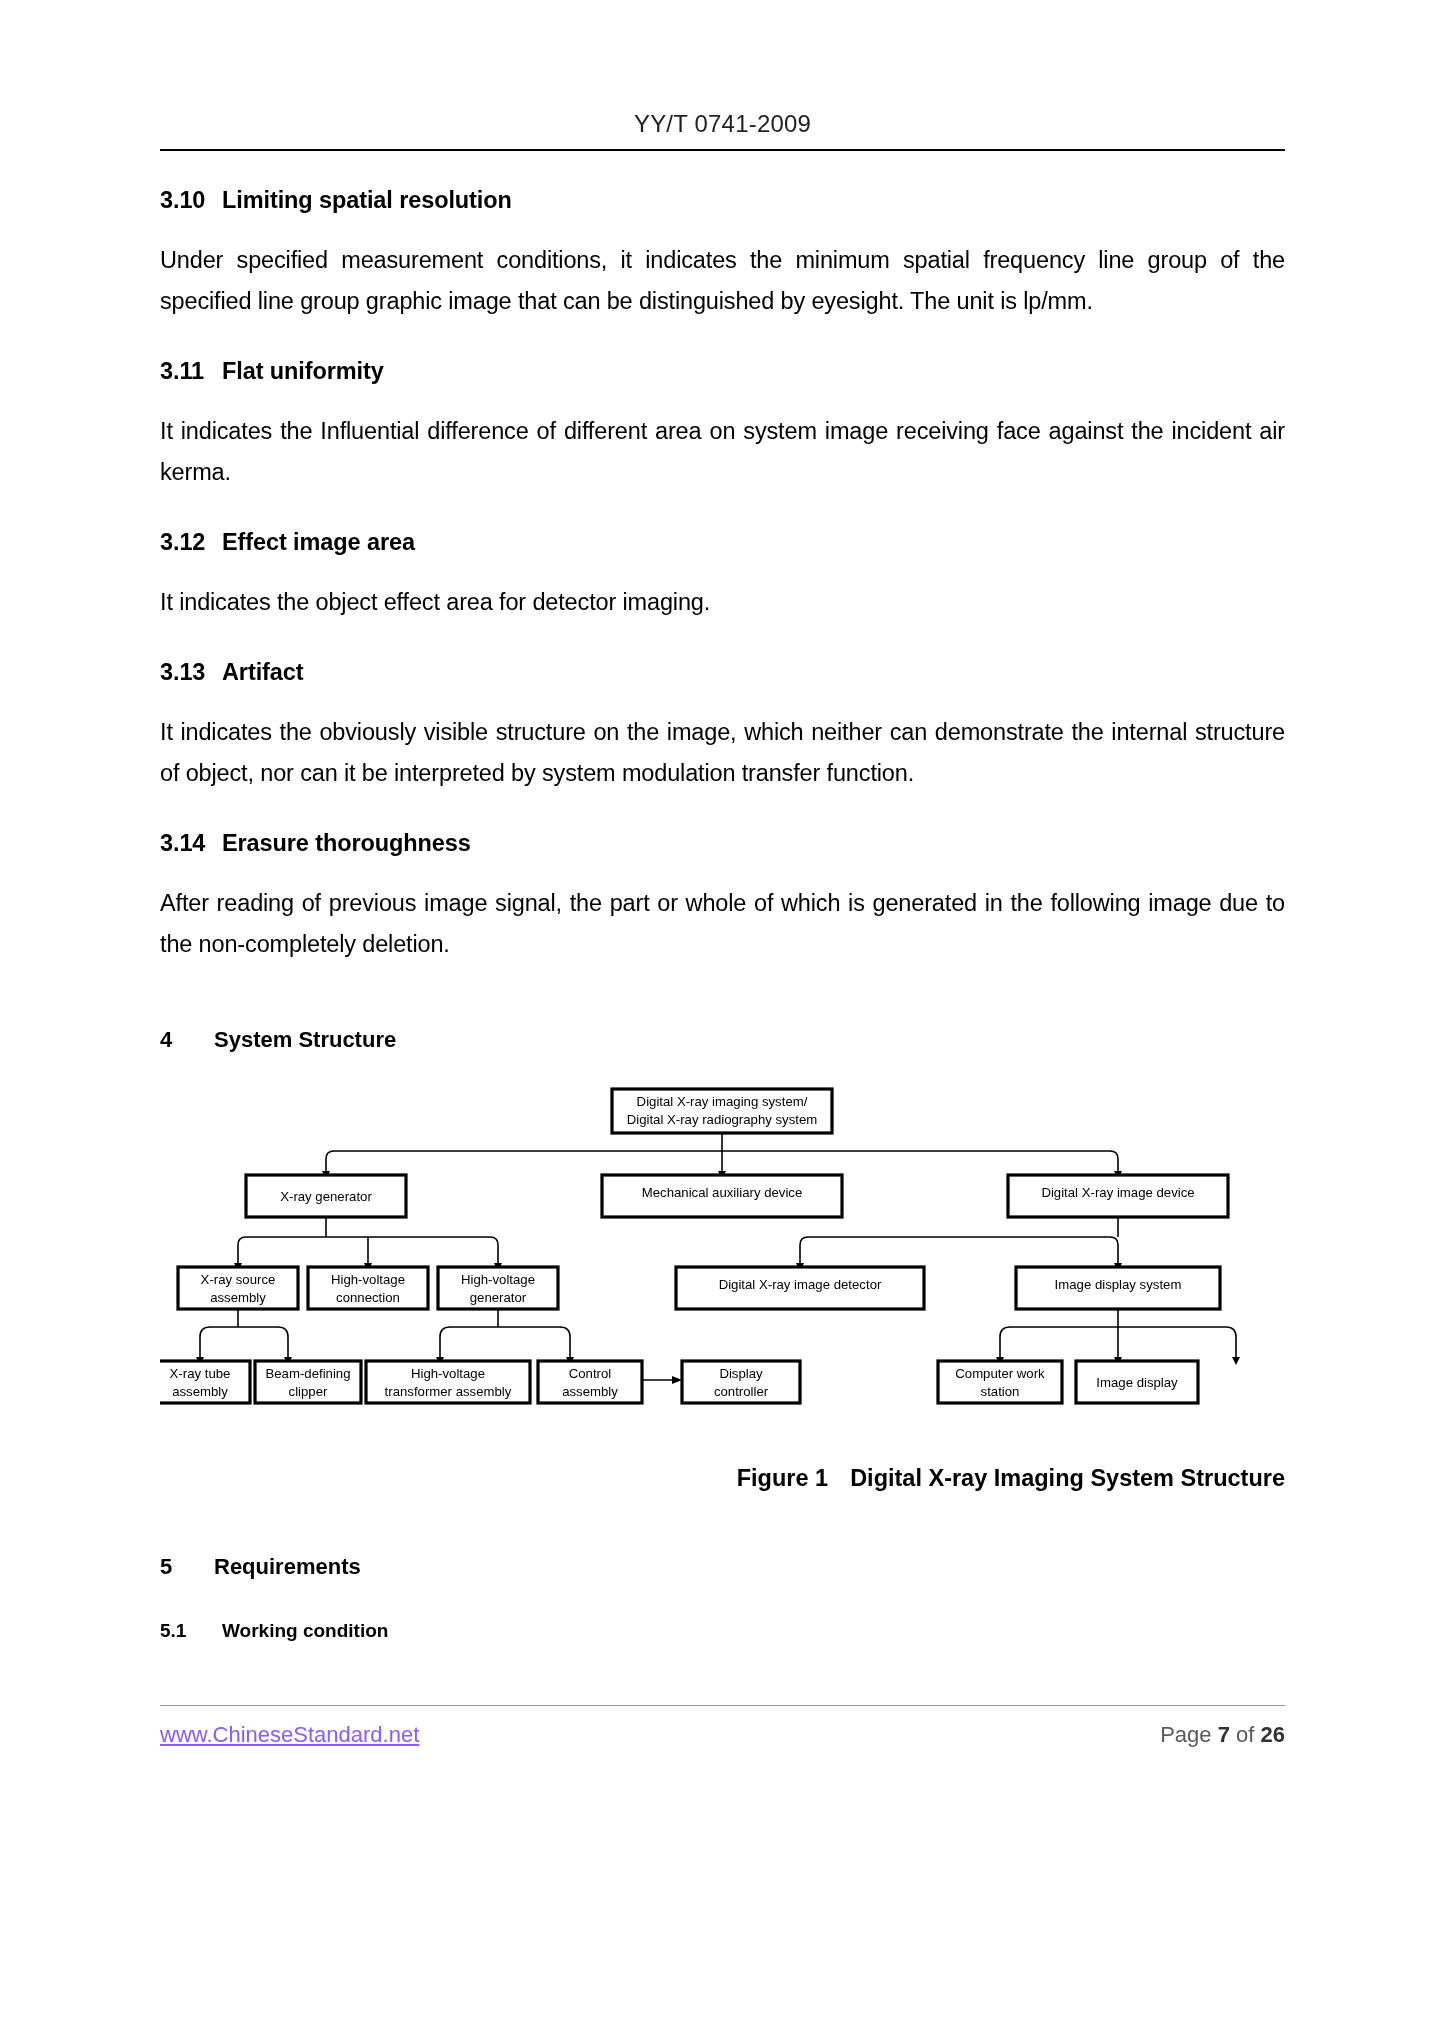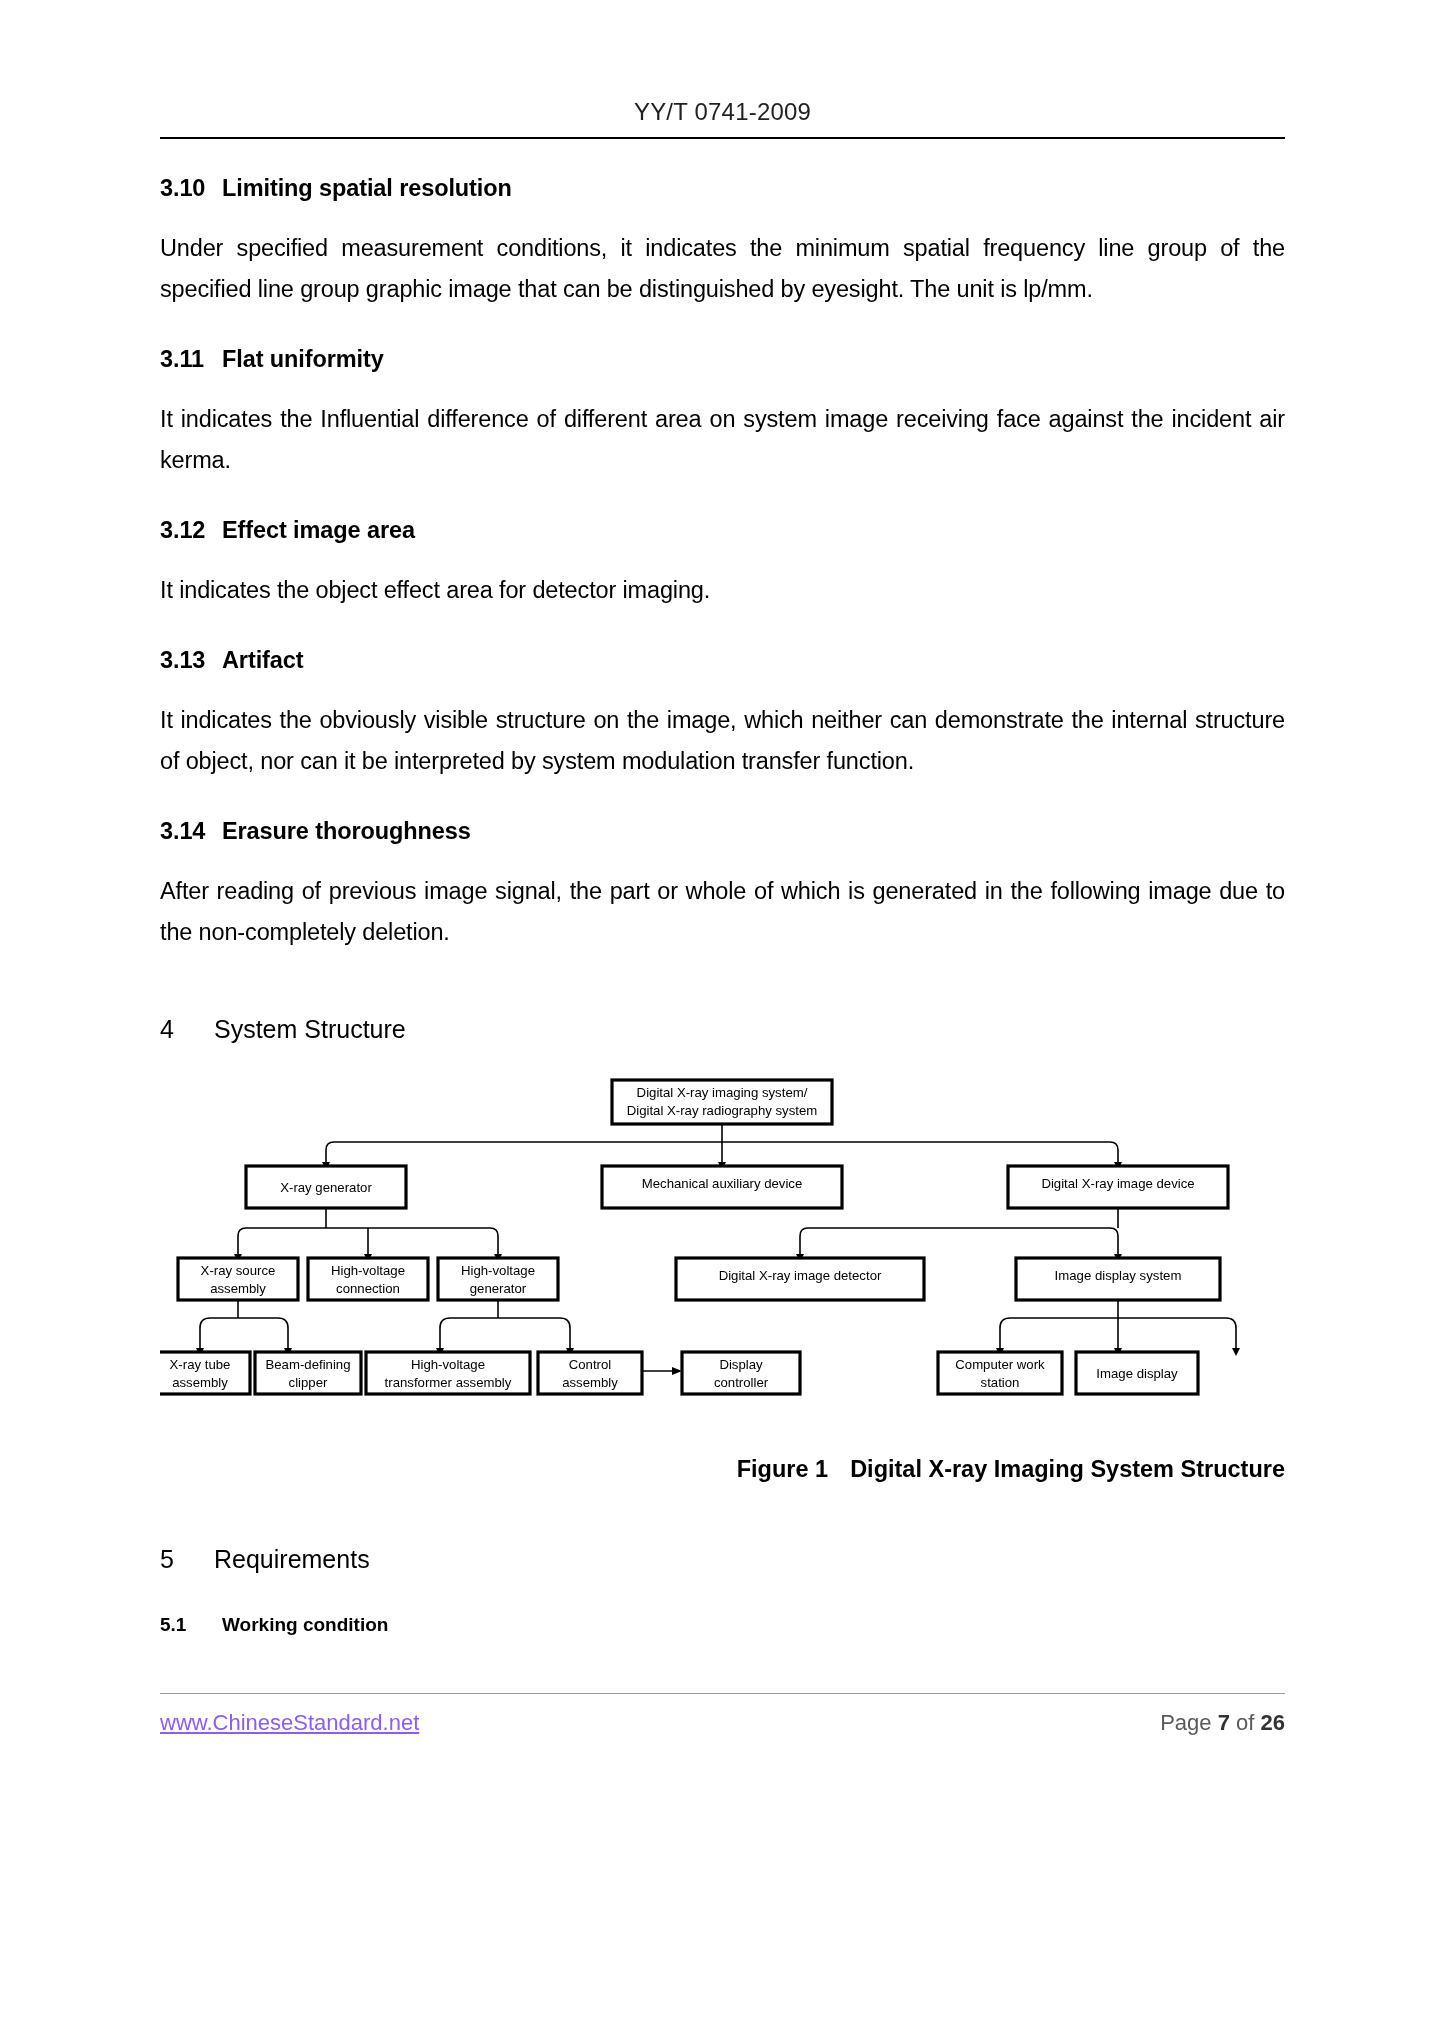--- a/index.html
+++ b/index.html
@@ -8,21 +8,21 @@
     background: #ffffff;
   }
   body {
     font-family: "Liberation Sans", sans-serif;
     color: #000000;
   }
   .page {
     position: relative;
     width: 1445px;
     height: 1784px;
-    margin: 4px auto;
+    margin: 16px auto;
     background: #ffffff;
     box-sizing: border-box;
     overflow: hidden;
   }
   .content {
     position: absolute;
     left: 160px;
     right: 160px;
     top: 0;
     bottom: 0;
@@ -60,22 +60,22 @@
     margin: 26px 0 0 0;
     text-align: justify;
     text-justify: inter-word;
     letter-spacing: -0.15px;
   }
   p.body-par.nojust {
     text-align: left;
   }
 
   h2.section-title {
-    font-weight: normal;
-    font-size: 25px;
+    font-weight: bold;
+    font-size: 22px;
     margin: 62px 0 0 0;
   }
   h2.section-title .num {
     display: inline-block;
     min-width: 54px;
   }
   h3.subsection-title {
     font-weight: bold;
     font-size: 19px;
     margin: 40px 0 0 0;

